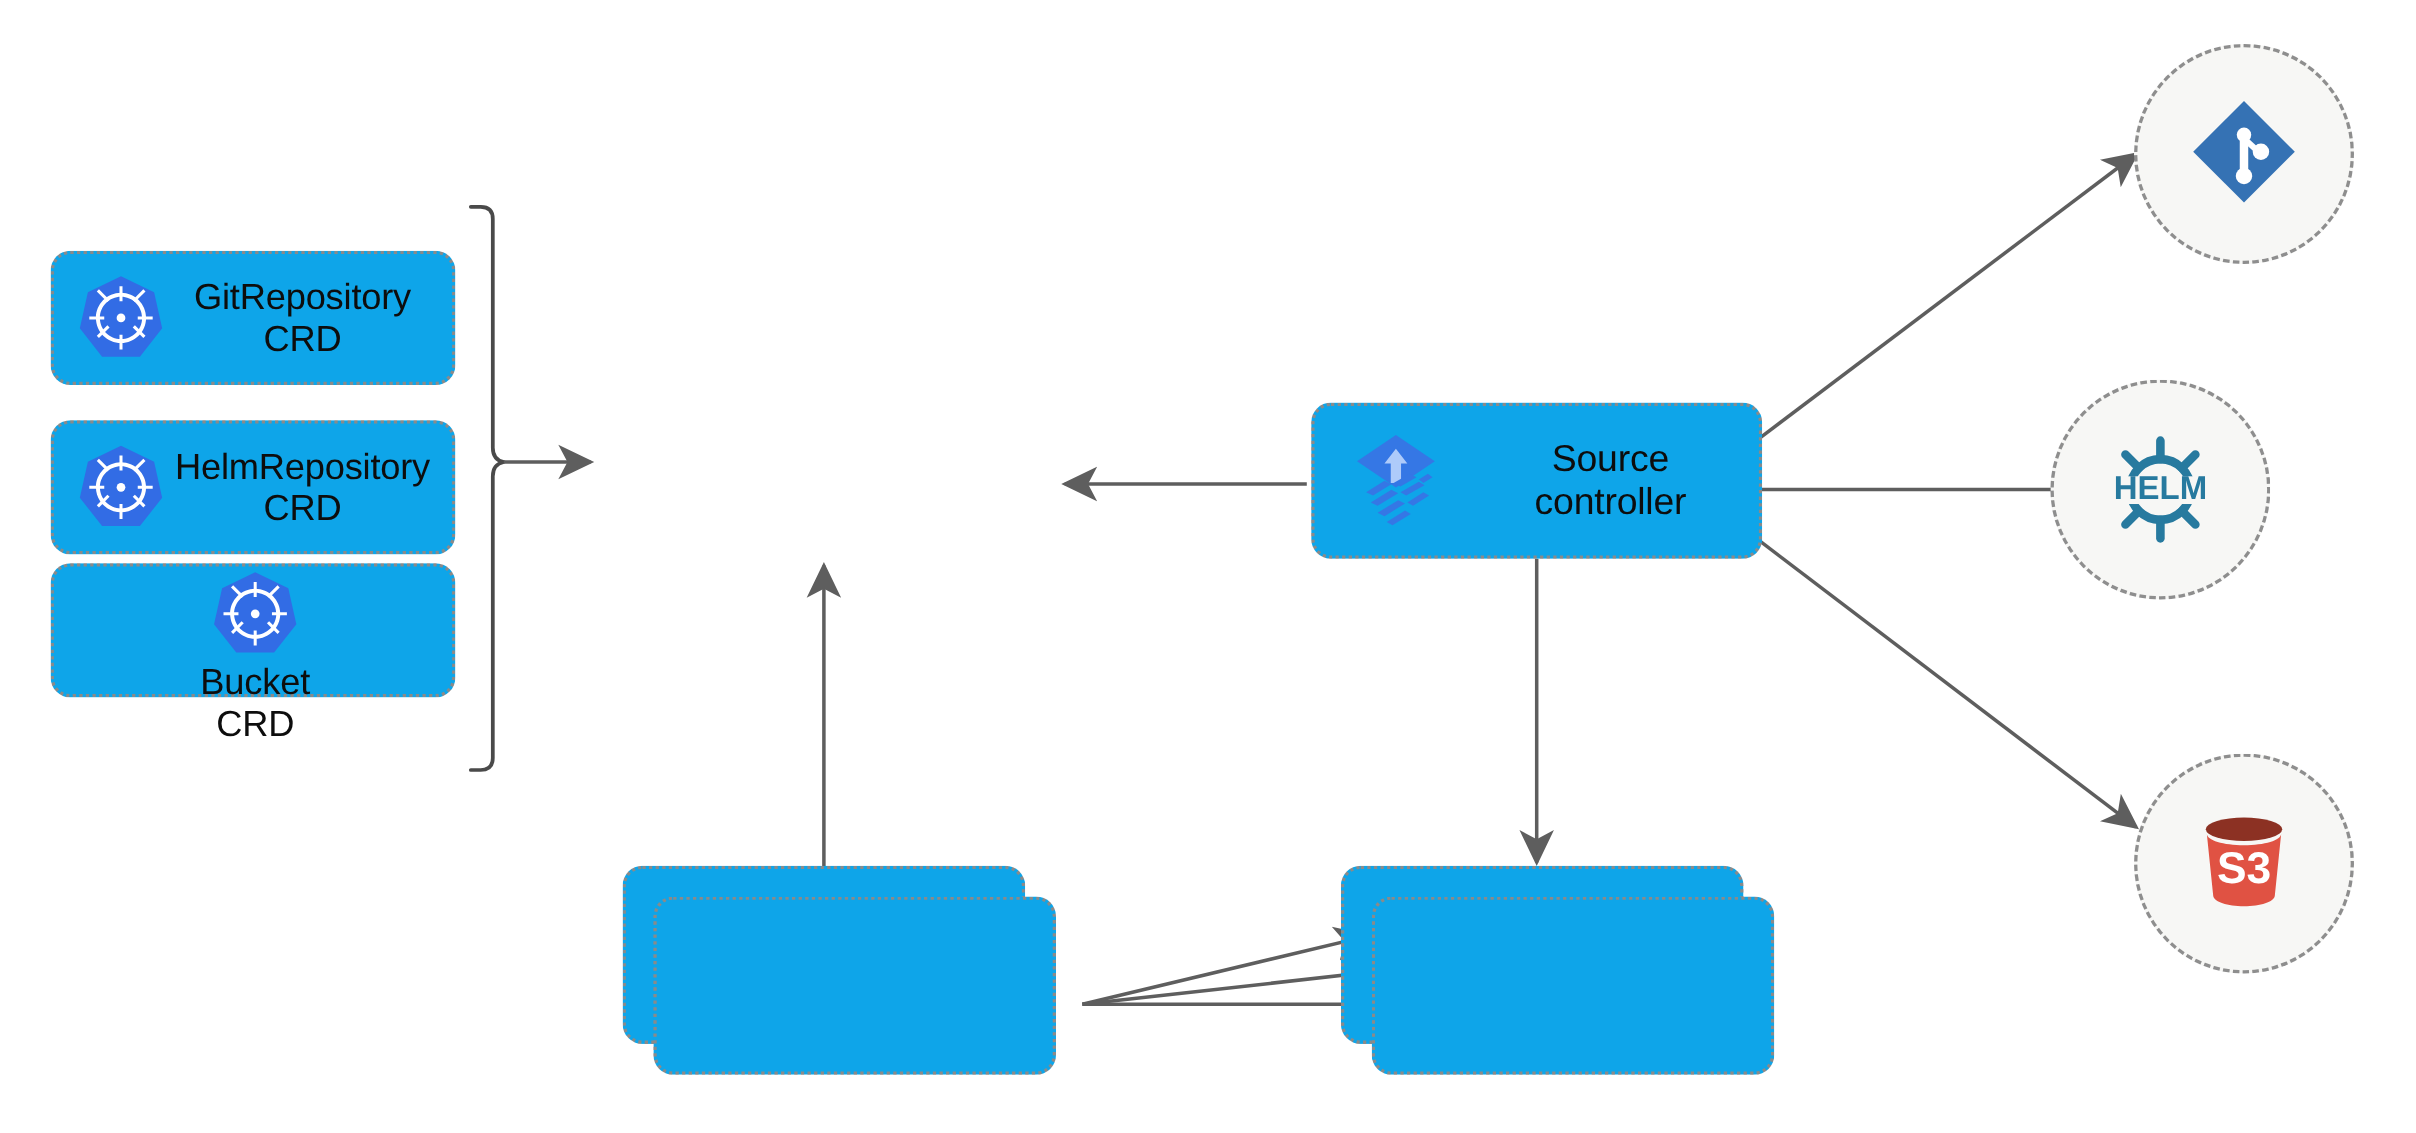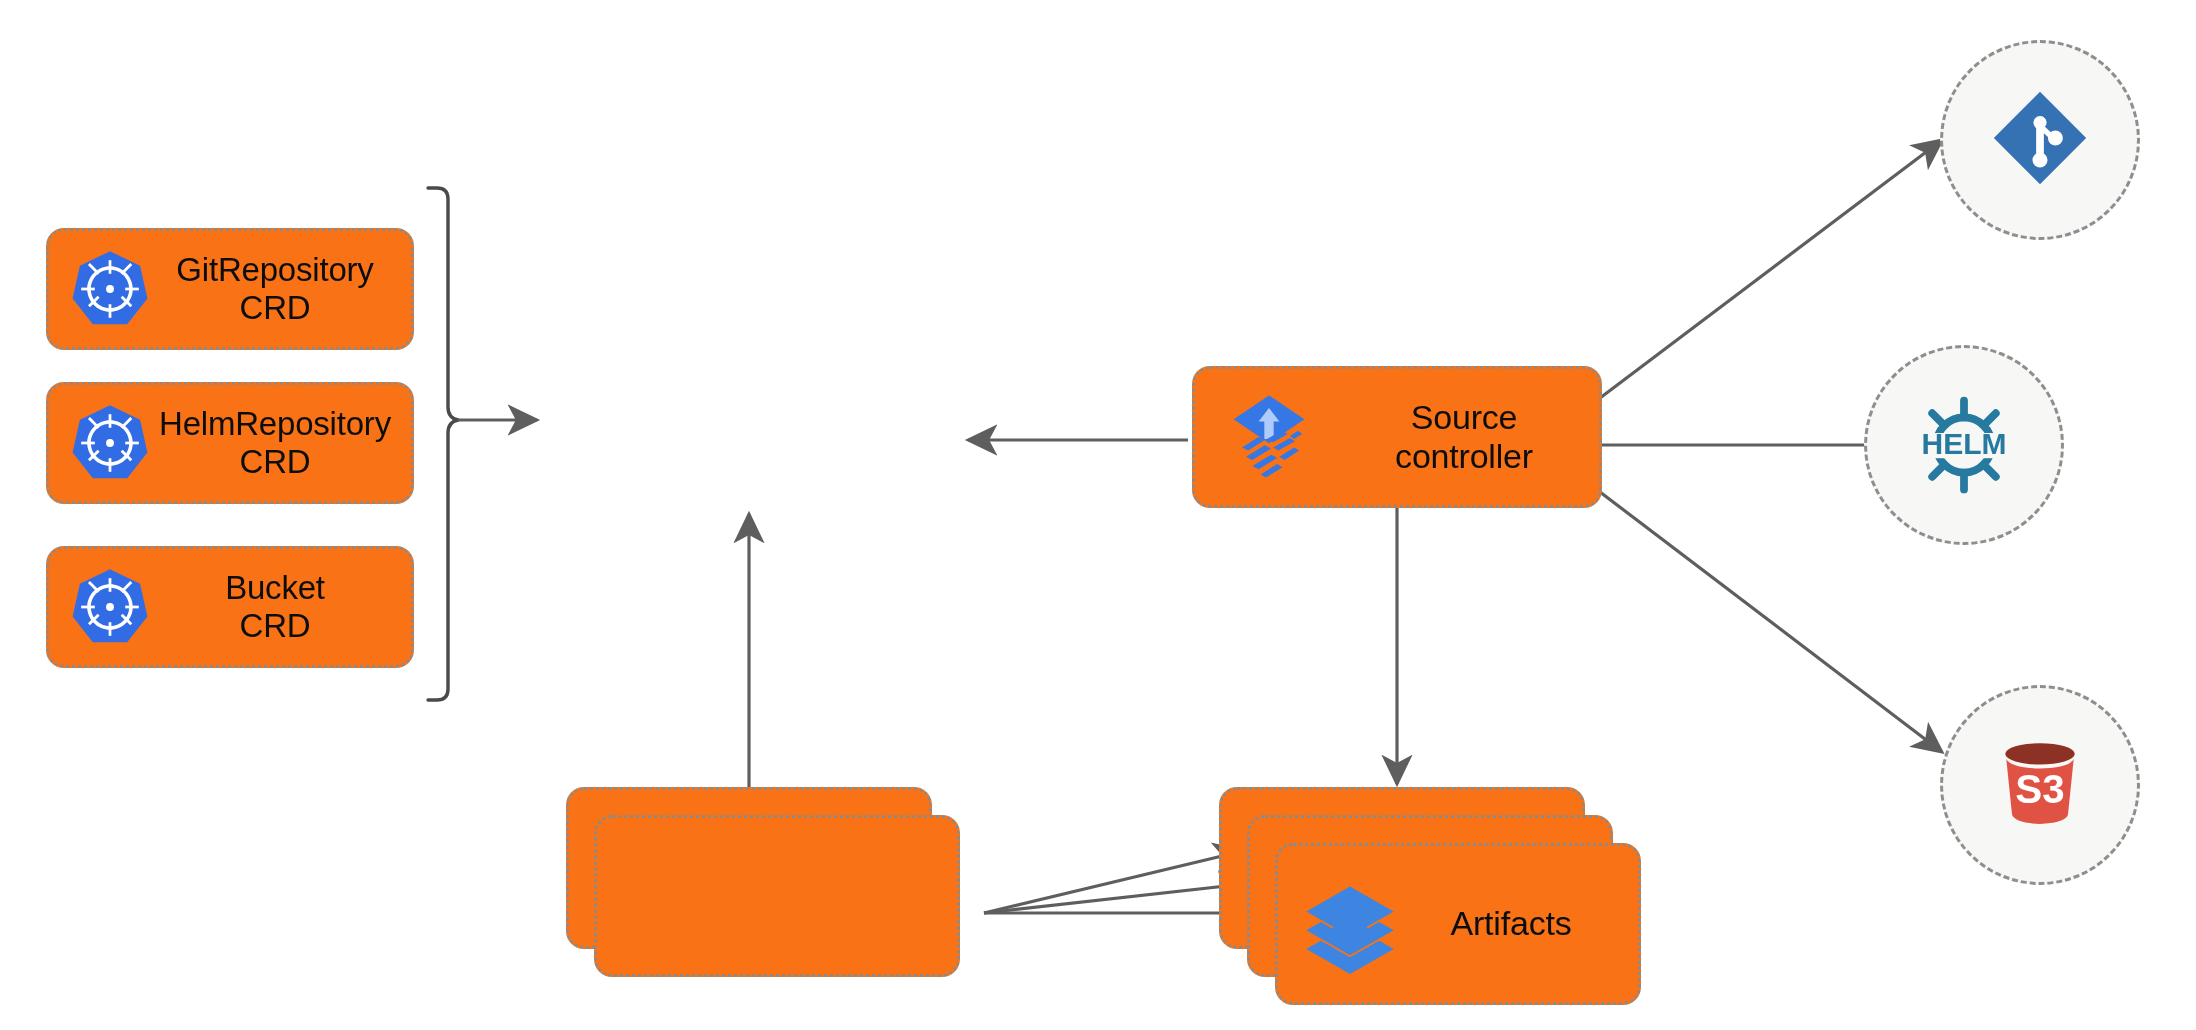--- a/index.html
+++ b/index.html
@@ -14,21 +14,21 @@
     position: relative;
     width: 2196px;
     height: 1030px;
     background: #ffffff;
     overflow: hidden;
   }
 
   
   .node {
     position: absolute;
-    background: #f97316;
+    background: #0ea5e9;
     border: 3px dotted #8a8a8a;
     border-radius: 18px;
     box-sizing: border-box;
     display: flex;
     align-items: center;
     z-index: 5;
     justify-content: space-between;
   }
   .node.ghost {
     z-index: 3;
@@ -171,21 +171,21 @@
           <path d="M73.6 19.8l2.3 2.3-11.2 11.2-2.3-2.3z"></path>
           <path d="M35.6 57.8l2.3 2.3-11.2 11.2-2.3-2.3z"></path>
           <path d="M50 23.5c-14.6 0-26.5 11.9-26.5 26.5S35.4 76.5 50 76.5 76.5 64.6 76.5 50 64.6 23.5 50 23.5zm0 4.2c12.3 0 22.3 10 22.3 22.3S62.3 72.3 50 72.3 27.7 62.3 27.7 50 37.7 27.7 50 27.7z"></path>
         </g>
       </svg>
     </span>
     <span class="node-label">HelmRepository
 CRD</span>
   </div>
 
-  <div class="node crd" style="top:546px;">
+  <div class="node crd" style="top:512px;flex-direction:column;">
     <span class="node-icon">
       <svg width="86" height="86" viewBox="0 0 100 100">
         <path d="M50 6 L85 23 L93.5 61 L70 91 L30 91 L6.5 61 L15 23 Z" fill="#326ce5"></path>
         <g fill="#ffffff">
           <circle cx="50" cy="50" r="4.6"></circle>
           <path d="M48.4 16.5h3.2v15.8h-3.2z"></path>
           <path d="M48.4 67.7h3.2v15.8h-3.2z"></path>
           <path d="M16.5 48.4h15.8v3.2H16.5z"></path>
           <path d="M67.7 48.4h15.8v3.2H67.7z"></path>
           <path d="M24.4 22.1l2.3-2.3 11.2 11.2-2.3 2.3z"></path>
@@ -220,30 +220,20 @@
     </span>
     <span class="node-label">Source
 controller</span>
   </div>
 
   <div class="node ghost" style="left:566px; top:787px; width:366px; height:162px;"></div>
   <div class="node ghost" style="left:594px; top:815px; width:366px; height:162px;"></div>
 
   <div class="node ghost" style="left:1219px; top:787px; width:366px; height:162px;"></div>
   <div class="node ghost" style="left:1247px; top:815px; width:366px; height:162px;"></div>
-  <div class="node" style="left:1275px; top:843px; width:366px; height:162px; padding:0 18px 0 20px;">
-    <span class="node-icon" style="width:104px;height:104px;">
-      <svg width="104" height="104" viewBox="0 0 100 100">
-        <path d="M50 14 L92 38 L50 62 L8 38 Z" fill="#3d85e0"></path>
-        <path d="M50 44 L70 55.5 L50 67 L30 55.5 Z M8 56 L22 48 L50 64 L78 48 L92 56 L50 80 Z" fill="#3d85e0"></path>
-        <path d="M8 74 L22 66 L50 82 L78 66 L92 74 L50 98 Z" fill="#3d85e0"></path>
-      </svg>
-    </span>
-    <span class="node-label">Artifacts</span>
-  </div>
 
   <div class="circle" style="left:1940px; top:40px;">
     <span>
       <svg width="110" height="110" viewBox="0 0 100 100">
         <path d="M50 8 L92 50 L50 92 L8 50 Z" fill="#3572b4"></path>
         <g fill="#ffffff">
           <path d="M45.5 37 L52 30.5 L55.5 34 L49 40.5 Z"></path>
           <rect x="46.5" y="36" width="7" height="33" rx="3.5"></rect>
           <circle cx="50" cy="70" r="6.8"></circle>
           <circle cx="50" cy="36" r="6"></circle>

